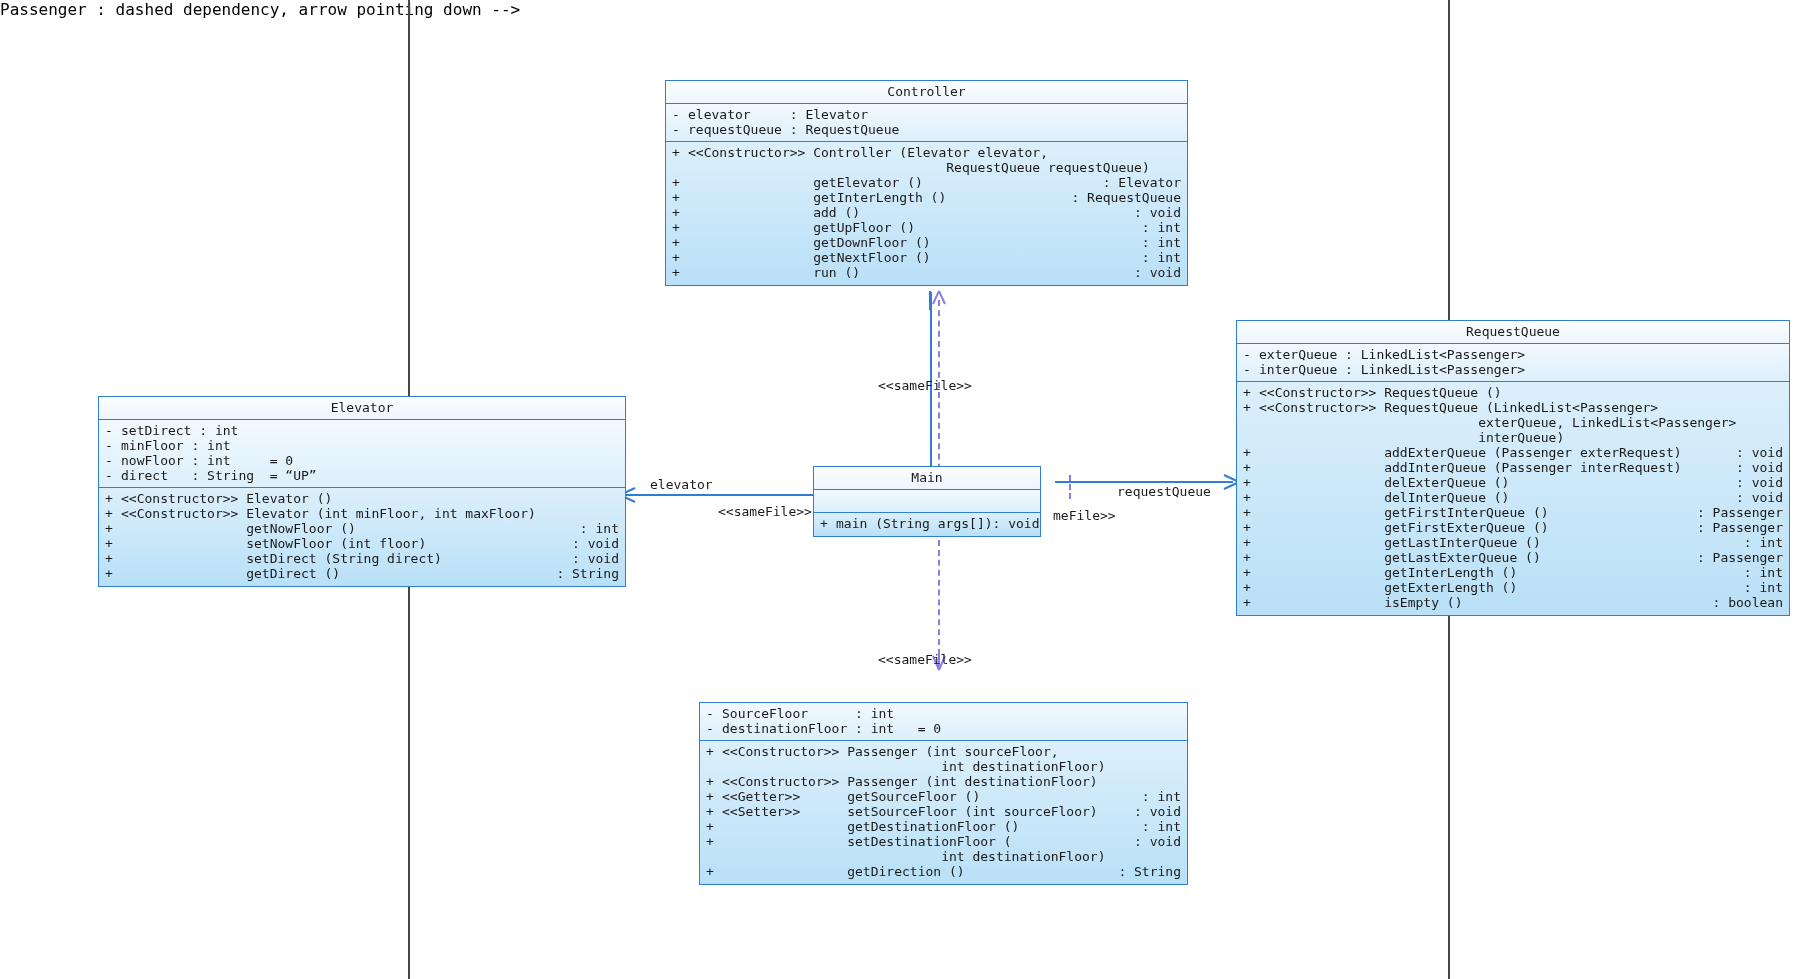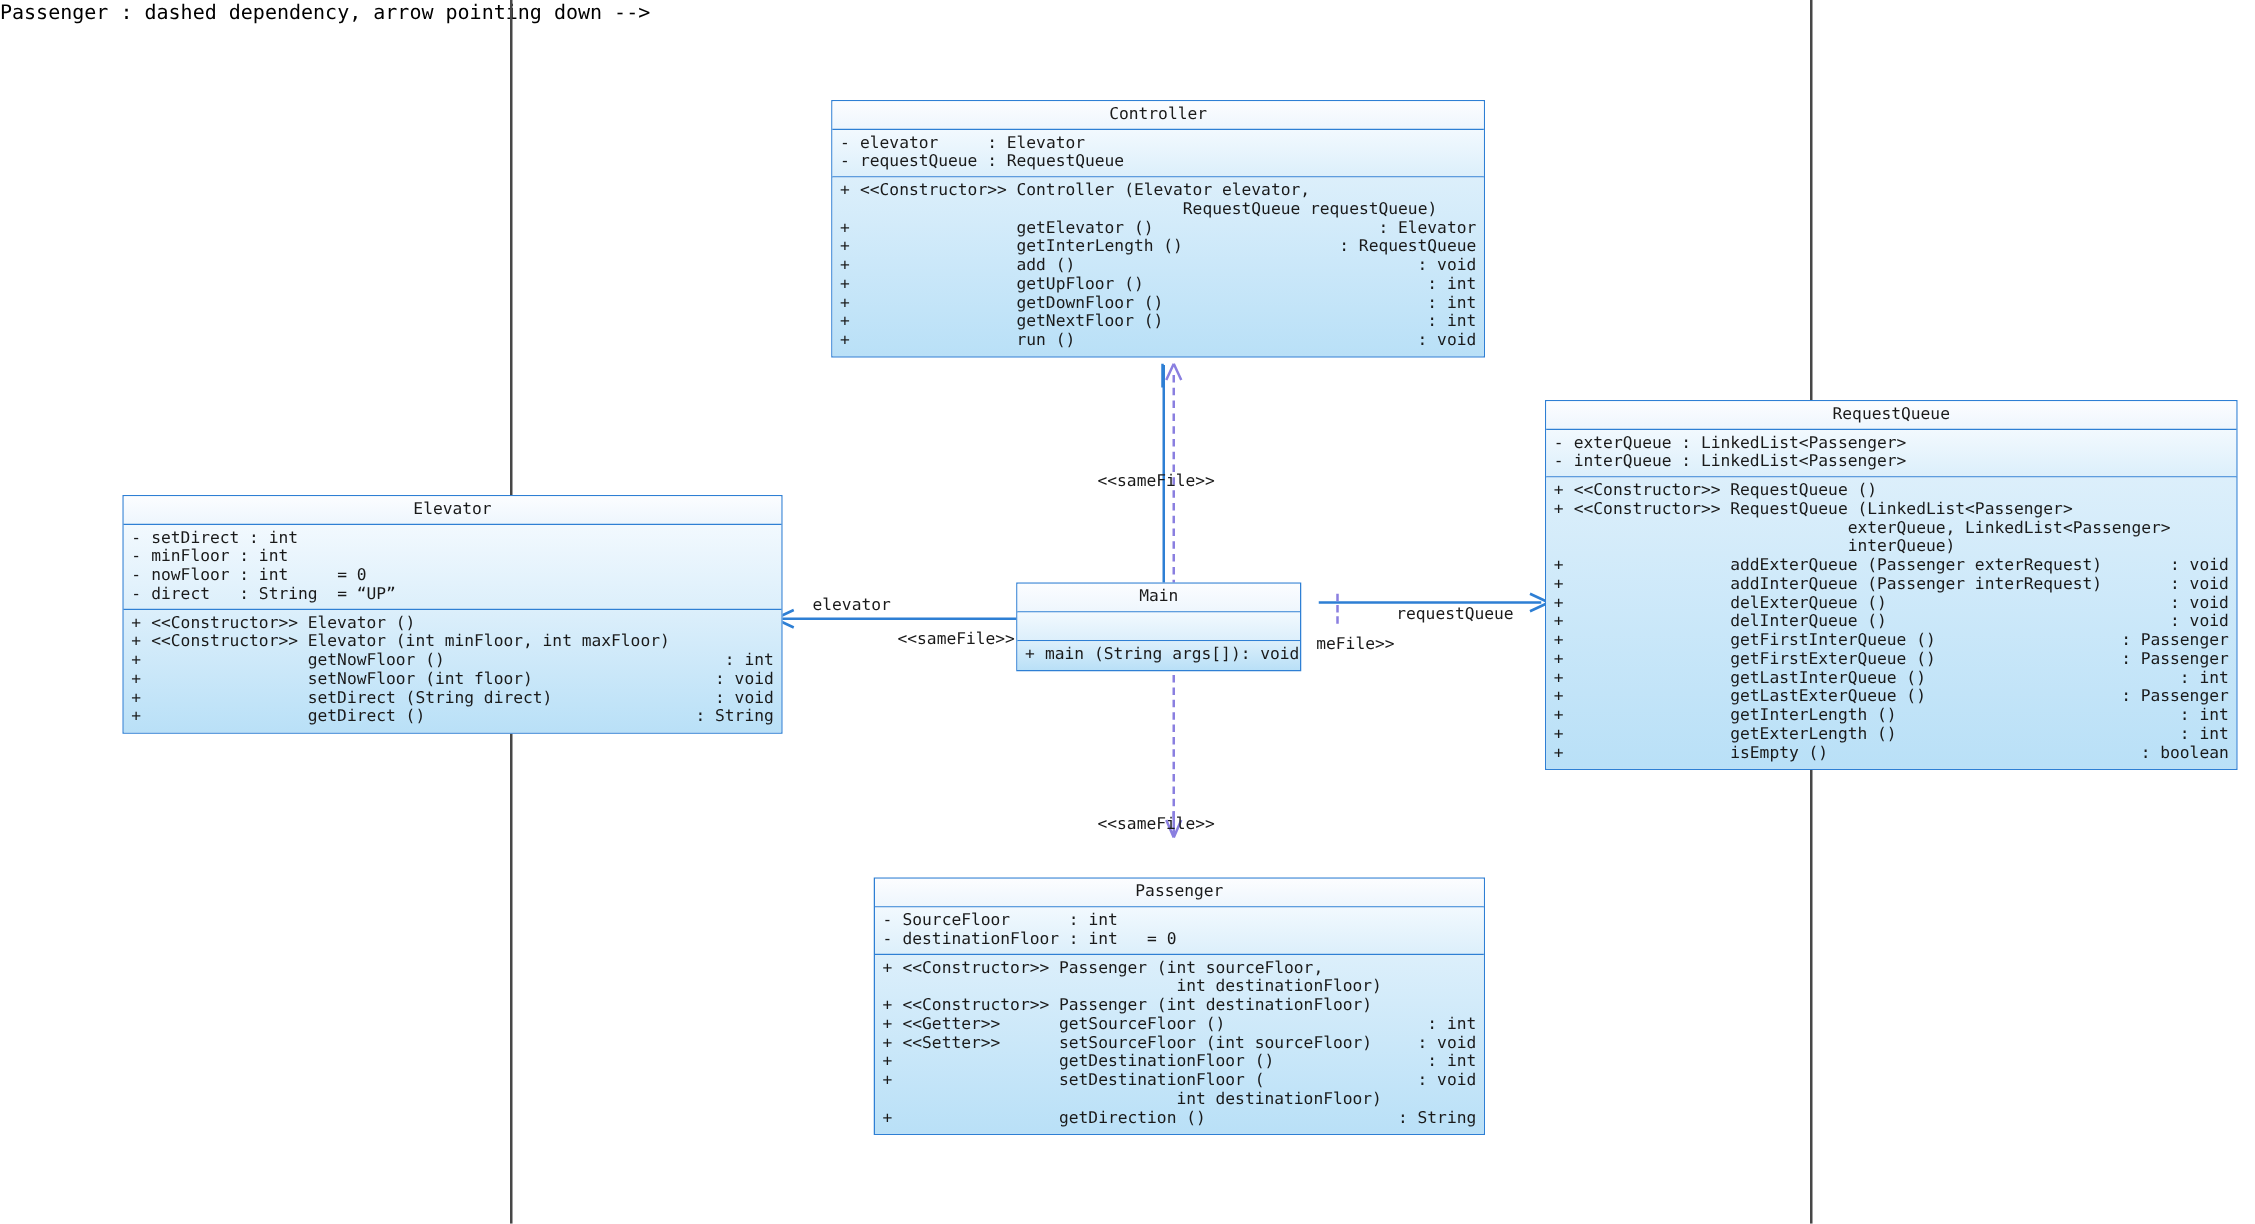--- a/index.html
+++ b/index.html
@@ -203,21 +203,20 @@
       <div class="uml-row"><span class="col-vis">+</span><span class="col-stereo" style="width: 16ch;"></span><span class="col-sig">getLastInterQueue ()</span><span class="col-type">: int</span></div>
       <div class="uml-row"><span class="col-vis">+</span><span class="col-stereo" style="width: 16ch;"></span><span class="col-sig">getLastExterQueue ()</span><span class="col-type">: Passenger</span></div>
       <div class="uml-row"><span class="col-vis">+</span><span class="col-stereo" style="width: 16ch;"></span><span class="col-sig">getInterLength ()</span><span class="col-type">: int</span></div>
       <div class="uml-row"><span class="col-vis">+</span><span class="col-stereo" style="width: 16ch;"></span><span class="col-sig">getExterLength ()</span><span class="col-type">: int</span></div>
       <div class="uml-row"><span class="col-vis">+</span><span class="col-stereo" style="width: 16ch;"></span><span class="col-sig">isEmpty ()</span><span class="col-type">: boolean</span></div>
     </div>
 </div>
 
 
 <div class="uml-class" style="left:699px; top:702px; width:489px;">
-  <div class="uml-title">Passenger</div>
   <div class="uml-attrs">
       <div class="uml-row"><span class="col-vis">-</span><span class="col-sig">SourceFloor      : int</span></div>
       <div class="uml-row"><span class="col-vis">-</span><span class="col-sig">destinationFloor : int   = 0</span></div>
     </div>
   <div class="uml-methods">
       <div class="uml-row"><span class="col-vis">+</span><span class="col-stereo" style="width: 16ch;">&lt;&lt;Constructor&gt;&gt;</span><span class="col-sig">Passenger (int sourceFloor,
             int destinationFloor)</span><span class="col-type"></span></div>
       <div class="uml-row"><span class="col-vis">+</span><span class="col-stereo" style="width: 16ch;">&lt;&lt;Constructor&gt;&gt;</span><span class="col-sig">Passenger (int destinationFloor)</span><span class="col-type"></span></div>
       <div class="uml-row"><span class="col-vis">+</span><span class="col-stereo" style="width: 16ch;">&lt;&lt;Getter&gt;&gt;</span><span class="col-sig">getSourceFloor ()</span><span class="col-type">: int</span></div>
       <div class="uml-row"><span class="col-vis">+</span><span class="col-stereo" style="width: 16ch;">&lt;&lt;Setter&gt;&gt;</span><span class="col-sig">setSourceFloor (int sourceFloor)</span><span class="col-type">: void</span></div>

